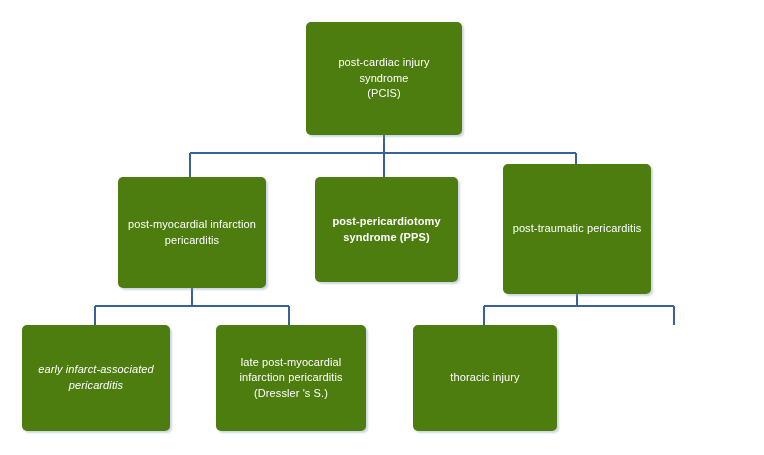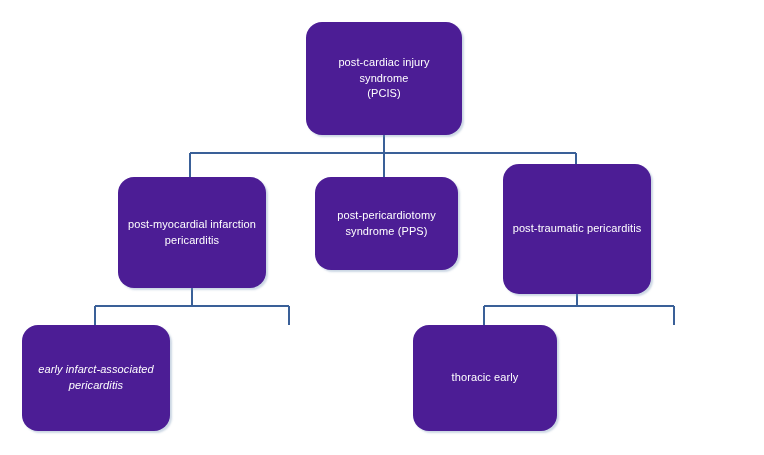--- a/index.html
+++ b/index.html
@@ -23,22 +23,22 @@
     position: absolute;
     left: 0;
     top: 0;
     width: 764px;
     height: 455px;
   }
   
   .node {
     position: absolute;
     box-sizing: border-box;
-    background: #4c1d95;
-    border-radius: 16px;
+    background: #4d7c0f;
+    border-radius: 5px;
     color: #FFFFFF;
     display: flex;
     align-items: center;
     justify-content: center;
     text-align: center;
     line-height: 1.42;
     font-size: 11px;
     letter-spacing: 0.1px;
     padding: 4px 9px;
     box-shadow: 2px 2px 2px rgba(120,150,185,0.38);
@@ -46,21 +46,21 @@
   }
   .node .label {
     display: block;
     width: 100%;
     white-space: pre-line;
   }
   
   #node-pcis        { left: 306px; top: 22px;  width: 156px; height: 113px; }
   
   #node-pmip        { left: 118px; top: 177px; width: 148px; height: 111px; }
-  #node-pps         { left: 315px; top: 177px; width: 143px; height: 93px; }
+  #node-pps         { left: 315px; top: 177px; width: 143px; height: 105px; font-weight: bold; }
   #node-ptp         { left: 503px; top: 164px; width: 148px; height: 130px; }
   
   #node-early       { left: 22px;  top: 325px; width: 148px; height: 106px; font-style: italic; }
   #node-late        { left: 216px; top: 325px; width: 150px; height: 106px; }
   #node-thoracic    { left: 413px; top: 325px; width: 144px; height: 106px; }
   #node-iatrogenic  { left: 601px; top: 325px; width: 148px; height: 106px; }
 </style>
 </head>
 <body>
 
@@ -104,19 +104,24 @@
 
   <div class="node" id="node-ptp">
     <span class="label">post-traumatic pericarditis</span>
   </div>
 
   <div class="node" id="node-early">
     <span class="label">early infarct-associated
 pericarditis</span>
   </div>
 
+  <div class="node" id="node-late">
+    <span class="label">late post-myocardial
+infarction pericarditis
+(Dressler 's S.)</span>
+  </div>
 
   <div class="node" id="node-thoracic">
-    <span class="label">thoracic early</span>
+    <span class="label">thoracic injury</span>
   </div>
 
 
 </div>
 
 </body></html>

